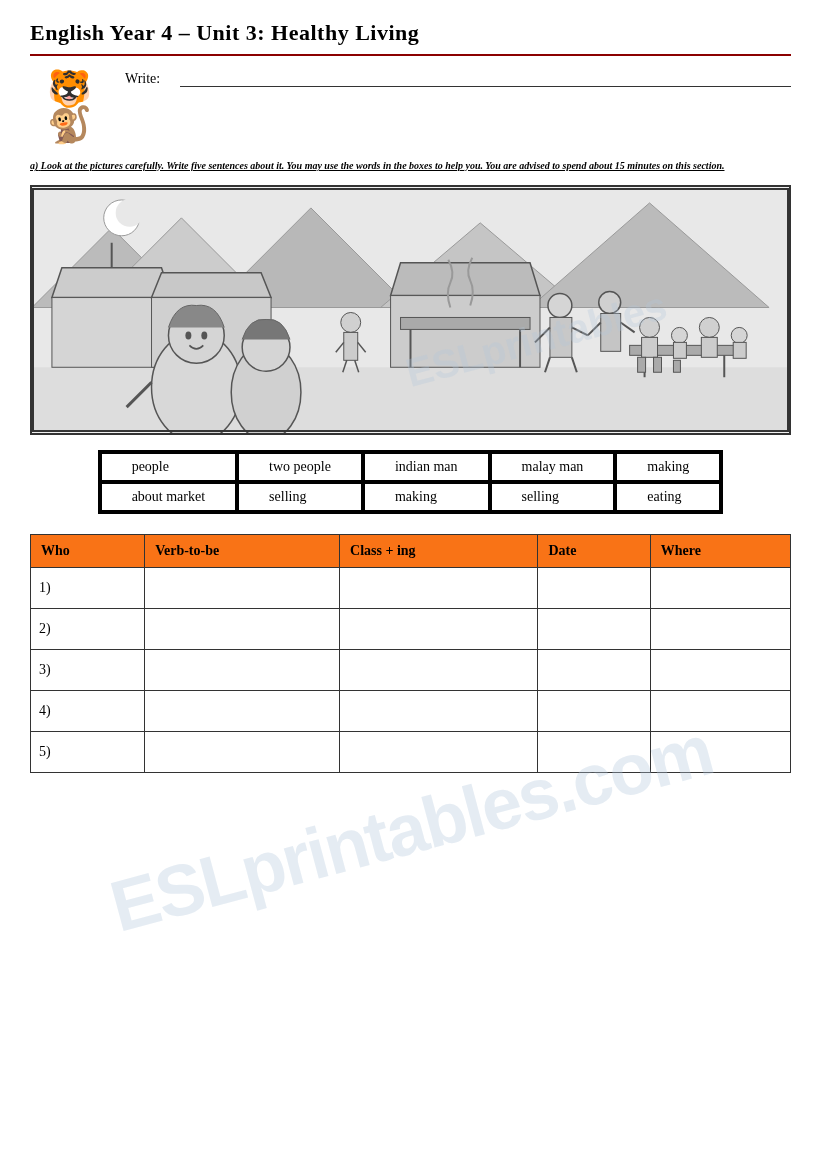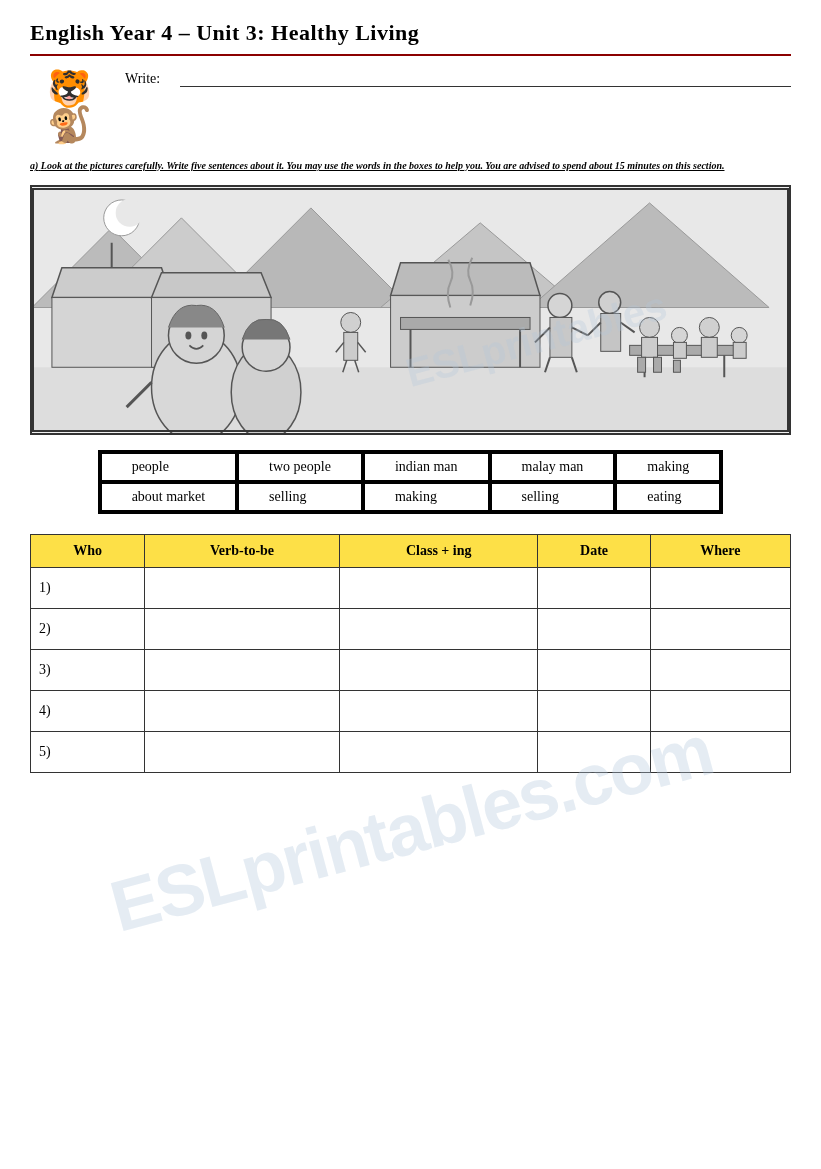--- a/index.html
+++ b/index.html
@@ -128,23 +128,23 @@
     .answer-table {
       border-collapse: collapse;
       width: 100%;
       font-size: 14px;
       margin-bottom: 20px;
     }
 
     .answer-table th {
       border: 1px solid #333;
       padding: 8px 10px;
-      text-align: center;
+      text-align: left;
       font-weight: bold;
-      background: #fde047;
+      background: #f97316;
     }
 
     .answer-table td {
       border: 1px solid #333;
       padding: 12px 8px;
       height: 36px;
     }
 
     .row-num {
       font-size: 14px;

